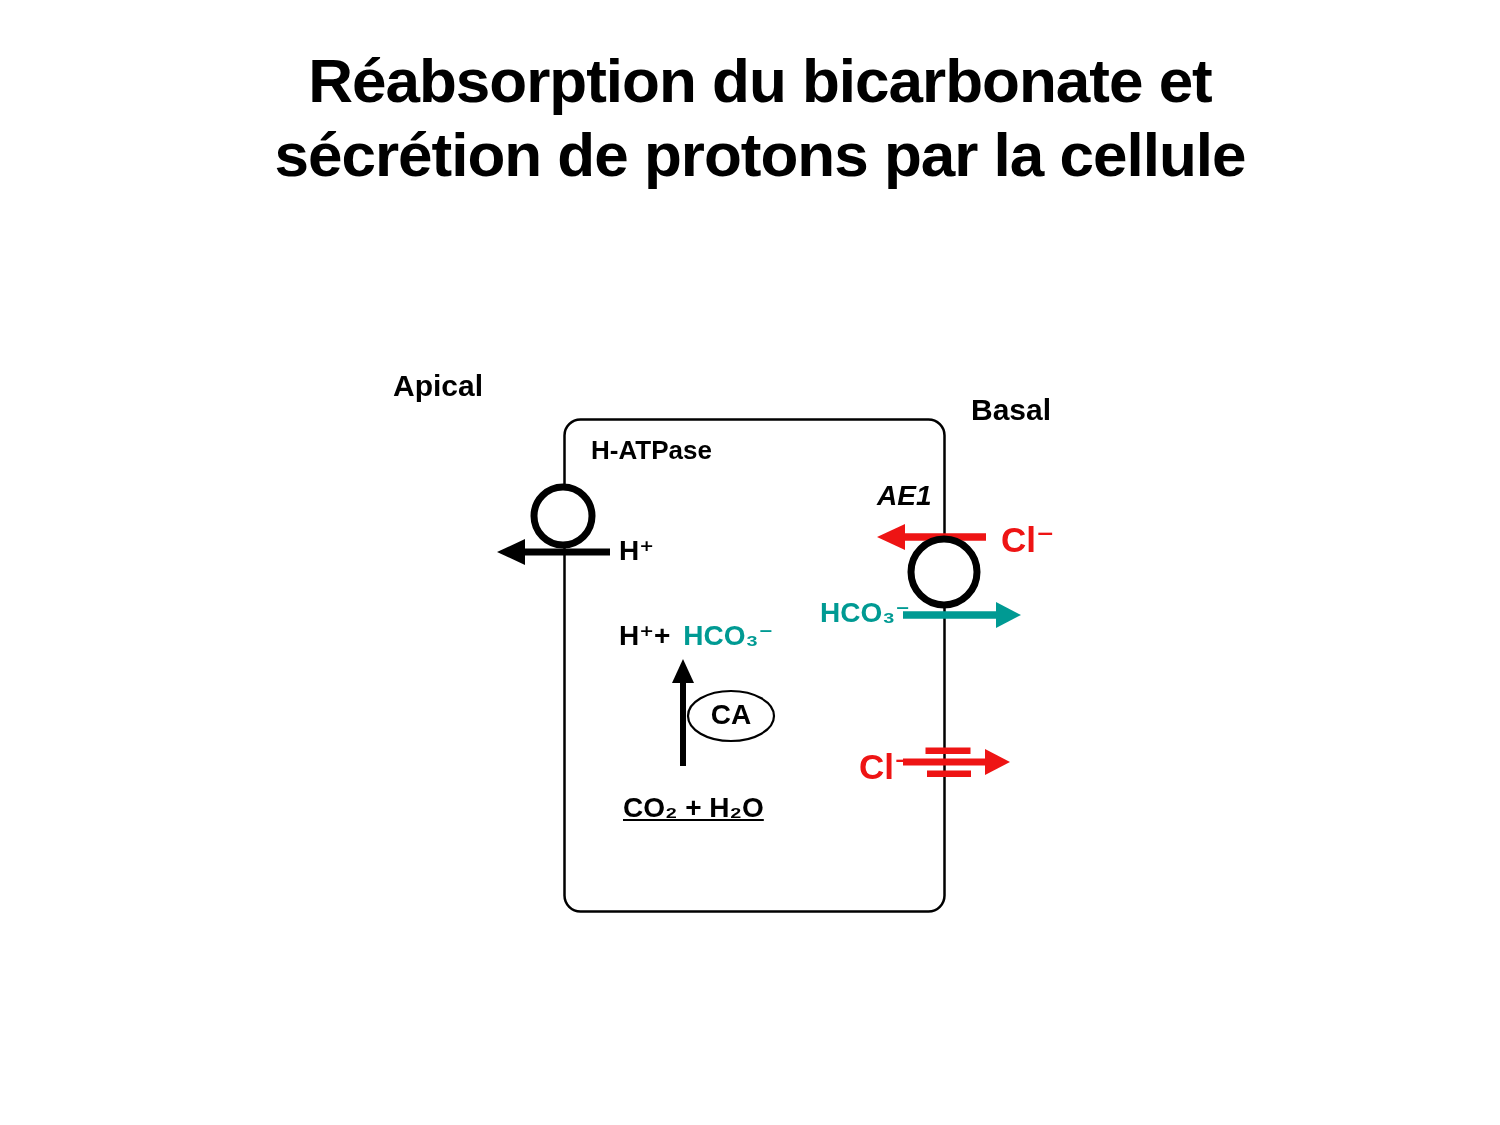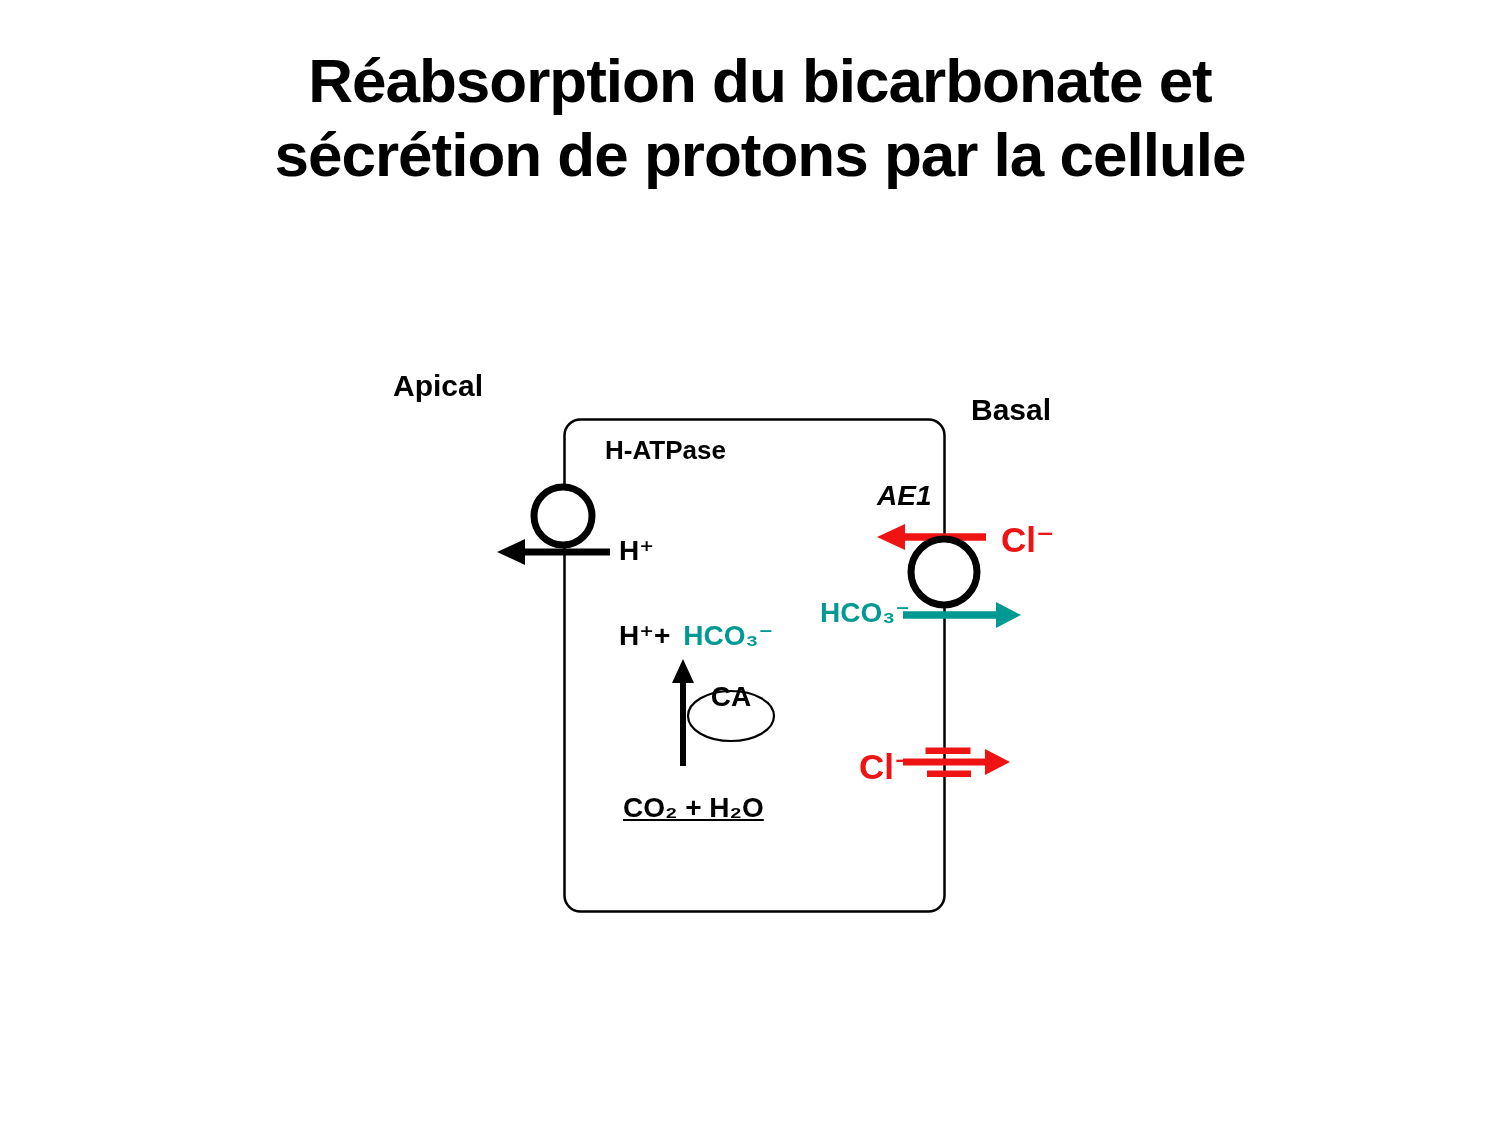--- a/index.html
+++ b/index.html
@@ -17,21 +17,21 @@
   }
   .f30{font-size:30px;} .f28{font-size:28px;} .f27{font-size:35px;} .f26{font-size:26px;}
   .red{color:var(--red);} .teal{color:var(--teal);}
   #diagram-svg{position:absolute;left:0;top:0;}
   .stroke-black{stroke:#000;} .fill-black{fill:#000;}
   .stroke-red{stroke:var(--red);} .fill-red{fill:var(--red);}
   .stroke-teal{stroke:var(--teal);} .fill-teal{fill:var(--teal);}
   .reaction-row{position:absolute;left:619px;top:622px;display:flex;gap:13px;
     font-weight:bold;font-size:28px;line-height:1;white-space:nowrap;}
   .ca-label{
-    position:absolute;left:703px;top:683px;width:56px;text-align:center;
+    position:absolute;left:703px;top:701px;width:56px;text-align:center;
     font-weight:bold;font-size:28px;line-height:1;
   }
 </style>
 </head>
 <body>
 
 <div id="slide">
 
   <div class="title">
     <div>Réabsorption du bicarbonate et</div>
@@ -74,21 +74,21 @@
       <line x1="683" y1="766" x2="683" y2="679" class="stroke-black" stroke-width="6"></line>
       <polygon points="683,659 672,683 694,683" class="fill-black"></polygon>
     </g>
 
     <ellipse cx="731" cy="716" rx="43" ry="25" fill="#ffffff" class="stroke-black" stroke-width="2.2"></ellipse>
   </svg>
 
   <div class="lbl f30" style="left:393px;top:371px;">Apical</div>
   <div class="lbl f30" style="left:971px;top:371px;margin-top:24px;">Basal</div>
 
-  <div class="lbl f26" style="left:605px;top:437px;">H-ATPase</div>
+  <div class="lbl f26" style="left:591px;top:437px;">H-ATPase</div>
   <div class="lbl f28" style="left:877px;top:482px;font-style:italic;">AE1</div>
 
   <div class="lbl f28" style="left:619px;top:537px;">H⁺</div>
   <div class="lbl f27 red" style="left:1001px;top:522px;">Cl⁻</div>
   <div class="lbl f28 teal" style="left:820px;top:599px;">HCO₃⁻</div>
 
   <div class="reaction-row">
     <span>H⁺+</span>
     <span class="teal">HCO₃⁻</span>
   </div>

